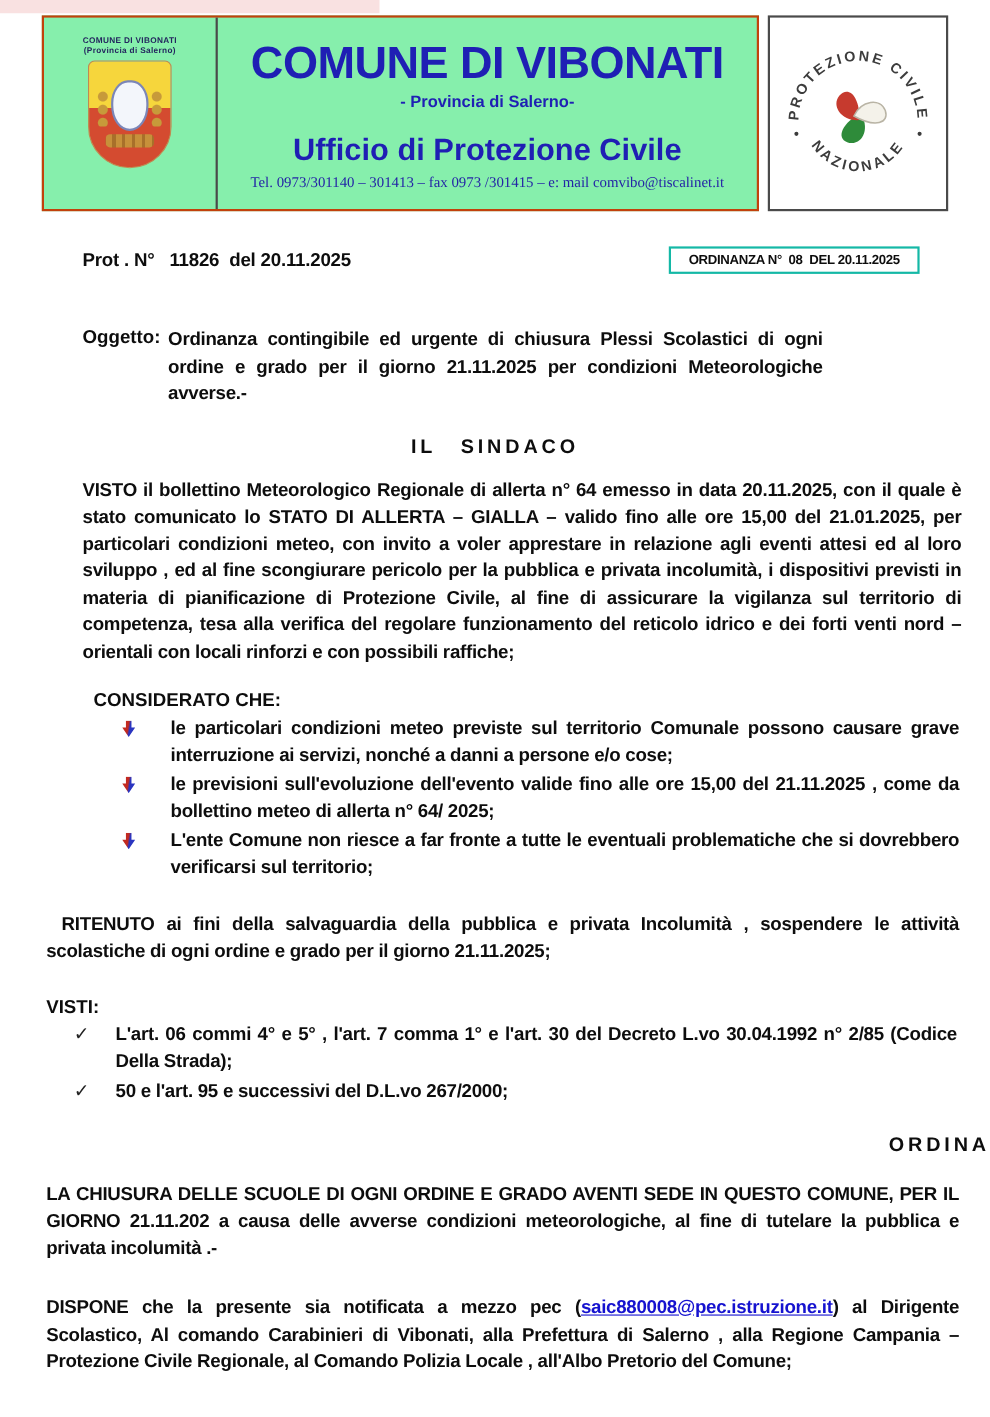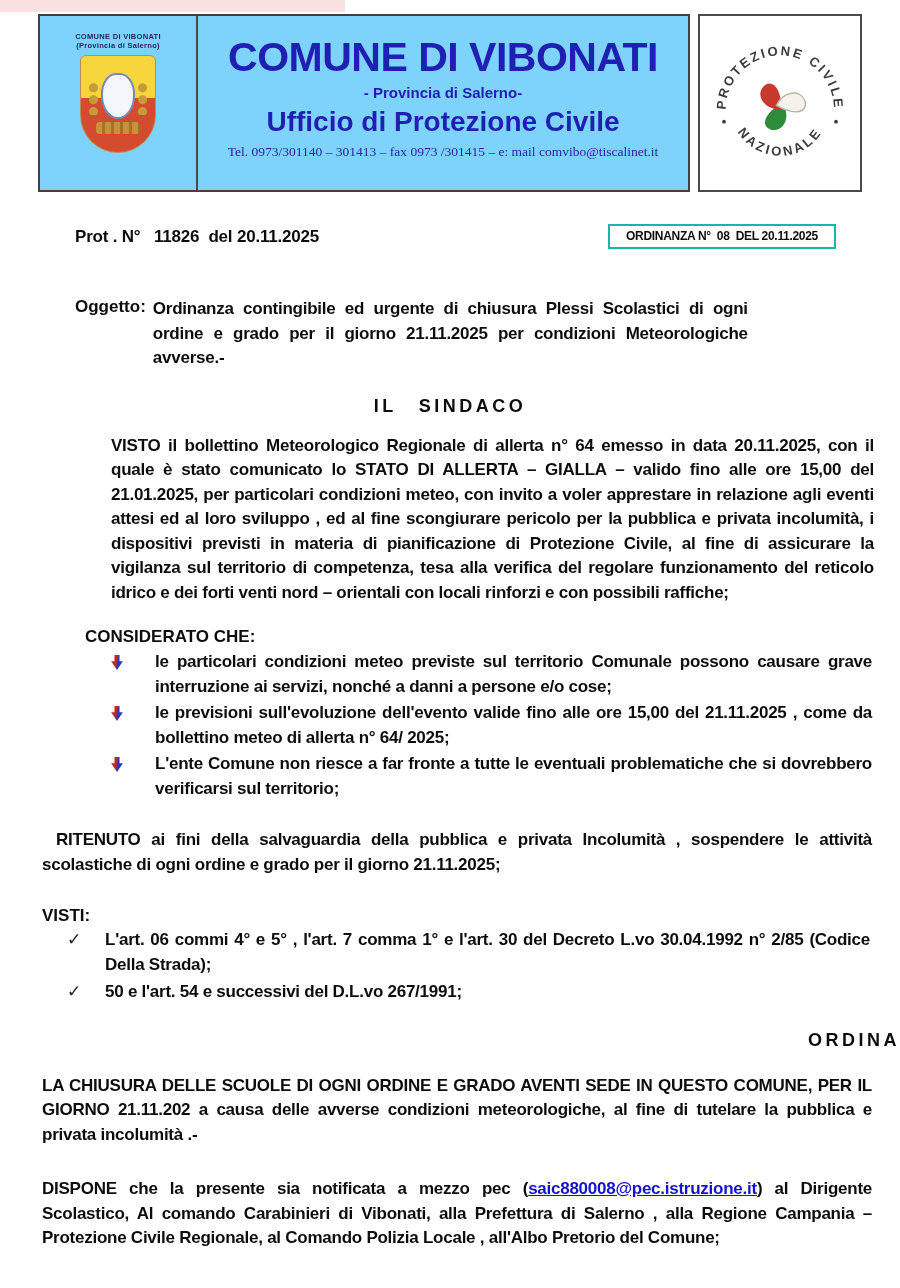--- a/index.html
+++ b/index.html
@@ -7,21 +7,21 @@
   body {
     width:900px; height:1288px; margin:0 auto; position:relative;
     font-family:"Liberation Sans", sans-serif; color:#0d0d0d; overflow:hidden;
   }
   .scan-artifact {
     position:absolute; left:0; top:0; width:345px; height:12px;
     background:rgba(238,170,170,0.35); pointer-events:none;
   }
   
   .header-row { display:flex; margin:14px 38px 0 38px; height:178px; }
-  .header-box { border:2px solid #404040; display:flex; flex:1; background:#7dd3fc; }
+  .header-box { border:2px solid #c2410c; display:flex; flex:1; background:#86efac; }
   .crest-cell { width:158px; border-right:2px solid #4a4a4a; display:flex; flex-direction:column; align-items:center; padding-top:16px; }
   .crest-caption { font-size:7.5px; color:#23265e; text-align:center; line-height:9px; letter-spacing:0.3px; font-weight:700; }
   .crest-shield {
     margin-top:5px; width:76px; height:98px; position:relative;
     background:linear-gradient(180deg,#f6d63c 0%, #f6d63c 44%, #d44b30 44%, #d44b30 100%);
     border:1px solid #c08a50; border-radius:6px 6px 38px 38px;
   }
   .crest-emblem {
     position:absolute; left:50%; top:42%; transform:translate(-50%,-50%);
     width:34px; height:46px; background:#f3f6fb; border:2px solid #7b86b8; border-radius:45% 45% 50% 50%;
@@ -34,35 +34,35 @@
   }
   .crest-emblem::before { left:-16px; }
   .crest-emblem::after  { right:-16px; }
   .crest-base {
     position:absolute; left:50%; bottom:18px; transform:translateX(-50%);
     width:44px; height:12px; background:repeating-linear-gradient(90deg,#c7903a 0 6px,#a8702a 6px 9px); border-radius:4px;
   }
   .title-cell { flex:1; text-align:center; padding-top:20px; }
   .main-title   { font-size:41px; font-weight:700; color:#1f1fb4; letter-spacing:-0.5px; line-height:42px; }
   .sub-title    { font-size:15px; font-weight:700; color:#1f1fb4; margin-top:6px; }
-  .office-title { font-size:28px; font-weight:700; color:#1f1fb4; margin-top:5px; }
+  .office-title { font-size:28px; font-weight:700; color:#1f1fb4; margin-top:19px; }
   .tel-line     { font-family:"Liberation Serif", serif; font-size:13.5px; color:#2424a6; margin-top:6px; }
   .logo-box { width:164px; margin-left:8px; border:2px solid #4a4a4a; display:flex; align-items:center; justify-content:center; background:#fff; }
   
   .meta-row { display:flex; justify-content:space-between; align-items:center; margin-top:32px; padding:0 64px 0 75px;text-align:right; }
   .prot-line { font-size:17px; font-weight:700; letter-spacing:-0.2px; white-space:pre; }
   .ordinance-box { border:2px solid #14b8a6; padding:3px 16px 4px 16px; font-size:12px; font-weight:700; letter-spacing:-0.3px; white-space:pre; }
   
   .doc-text { font-size:17px; font-weight:700; letter-spacing:-0.25px; line-height:24.5px; text-align:justify; }
   .subject-row { display:flex; margin-top:48px; padding-left:75px; }
   .subject-label { font-size:17px; font-weight:700; flex:0 0 auto; }
   .subject-text { width:595px; margin-left:7px; }
   .center-heading { text-align:center; font-size:18px; font-weight:700; letter-spacing:3.5px; word-spacing:14px; }
   .sindaco-heading { margin-top:25px; }
-  .visto-para { margin-top:17px; padding:0 26px 0 75px;margin-left:36px; }
+  .visto-para { margin-top:17px; padding:0 26px 0 75px; }
   .considerato-heading { margin-top:22px; padding-left:85px; font-size:17px; font-weight:700; }
   .arrow-list { list-style:none; margin-top:3px; }
   .arrow-list li { position:relative; margin:1px 28px 2px 155px; }
   .arrow-bullet {
     position:absolute; left:-45px; top:5px; width:14px; height:15px; display:inline-block;
     background:linear-gradient(100deg,#c22a20 0 45%, #2a35c0 55% 100%);
     clip-path:polygon(50% 100%, 8% 42%, 32% 42%, 32% 0, 68% 0, 68% 42%, 92% 42%);
   }
   .ritenuto-para { margin-top:27px; padding:0 28px 0 42px; text-indent:14px; }
   .visti-heading { margin-top:29px; padding-left:42px; font-size:17px; font-weight:700; }
@@ -156,21 +156,21 @@
 <p class="doc-text ritenuto-para">RITENUTO ai fini della salvaguardia della pubblica e privata Incolumità , sospendere le attività scolastiche di ogni ordine e grado per il giorno 21.11.2025;</p>
 
 <div class="visti-heading">VISTI:</div>
 <ul class="check-list">
   <li class="doc-text">
     <span class="check-mark">✓</span>
     <span>L'art. 06 commi 4° e 5° , l'art. 7 comma 1° e l'art. 30 del Decreto L.vo 30.04.1992 n° 2/85 (Codice Della Strada);</span>
   </li>
   <li class="doc-text">
     <span class="check-mark">✓</span>
-    <span>50 e l'art. 54 e successivi del D.L.vo 267/1991;</span>
+    <span>50 e l'art. 95 e successivi del D.L.vo 267/2000;</span>
   </li>
 </ul>
 
 <div class="center-heading ordina-heading">ORDINA</div>
 <p class="doc-text ordina-para">LA CHIUSURA DELLE SCUOLE DI OGNI ORDINE E GRADO AVENTI SEDE IN QUESTO COMUNE, PER IL GIORNO 21.11.202 a causa delle avverse condizioni meteorologiche, al fine di tutelare la pubblica e privata incolumità .-</p>
 
 <p class="doc-text dispone-para"><span>DISPONE  che la presente sia notificata  a mezzo pec  (</span><a class="pec-link">saic880008@pec.istruzione.it</a><span>)  al Dirigente Scolastico, Al comando Carabinieri di Vibonati, alla Prefettura di Salerno , alla Regione Campania –Protezione Civile Regionale, al Comando Polizia Locale , all'Albo Pretorio del Comune;</span></p>
 
 <p class="doc-text agenti-para">GLI Agenti della Forza pubblica e gli operatori della Polizia Locale sono incaricati dell'esecuzione della Presente Ordinanza.</p>
 

